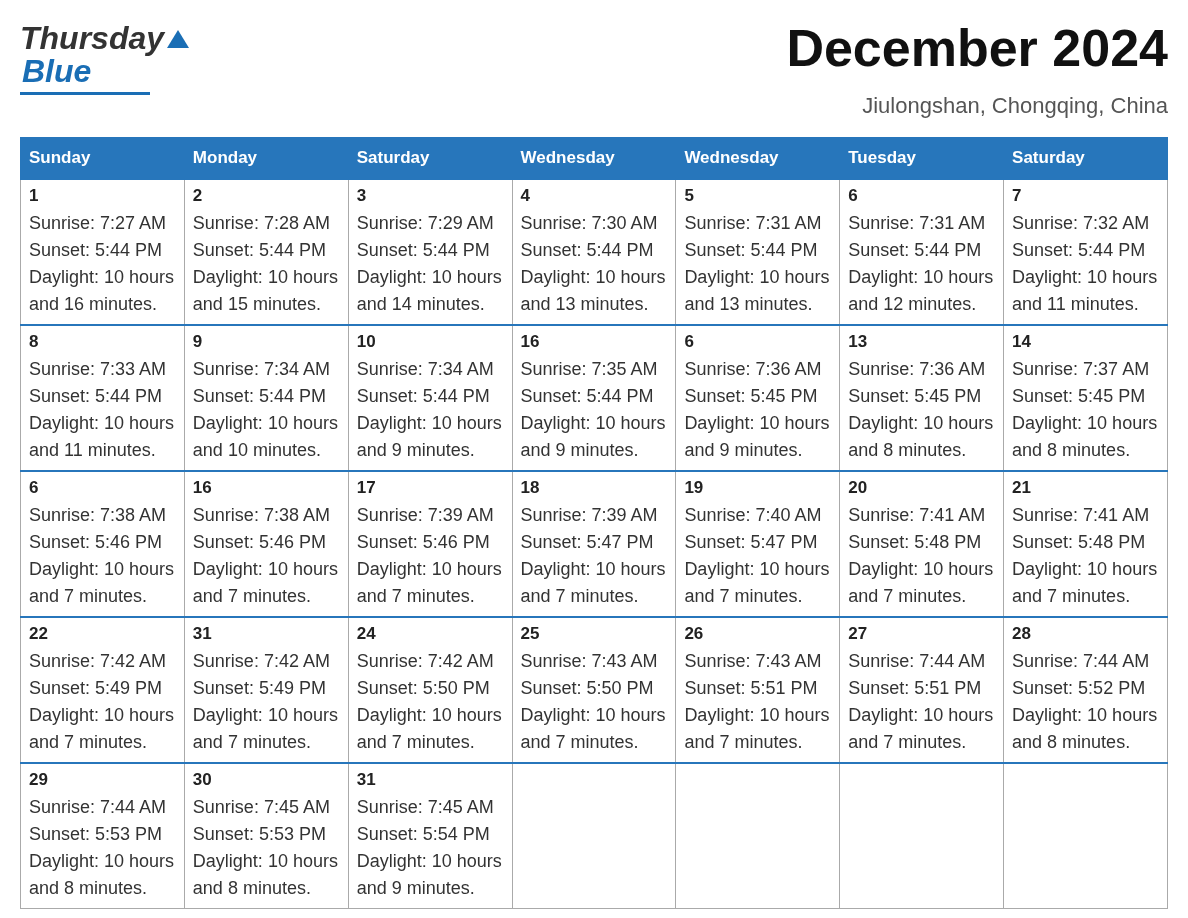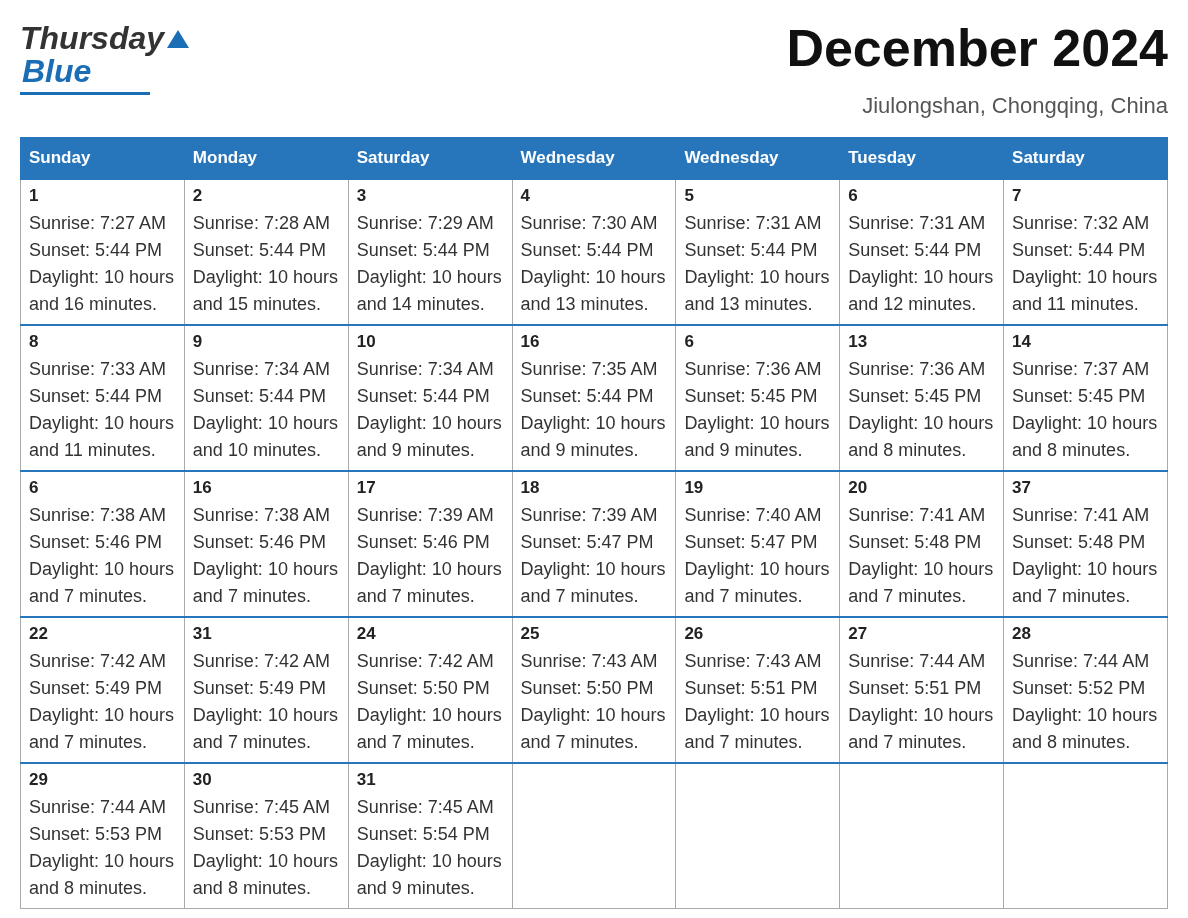--- a/index.html
+++ b/index.html
@@ -192,21 +192,21 @@
       </td>
         <td>
         <span class="day-number">19</span>
         <span class="day-info">Sunrise: 7:40 AM<br>Sunset: 5:47 PM<br>Daylight: 10 hours<br>and 7 minutes.</span>
       </td>
         <td>
         <span class="day-number">20</span>
         <span class="day-info">Sunrise: 7:41 AM<br>Sunset: 5:48 PM<br>Daylight: 10 hours<br>and 7 minutes.</span>
       </td>
         <td>
-        <span class="day-number">37</span>
+        <span class="day-number">21</span>
         <span class="day-info">Sunrise: 7:41 AM<br>Sunset: 5:48 PM<br>Daylight: 10 hours<br>and 7 minutes.</span>
       </td>
       </tr>
       <tr>
         <td>
         <span class="day-number">22</span>
         <span class="day-info">Sunrise: 7:42 AM<br>Sunset: 5:49 PM<br>Daylight: 10 hours<br>and 7 minutes.</span>
       </td>
         <td>
         <span class="day-number">31</span>

